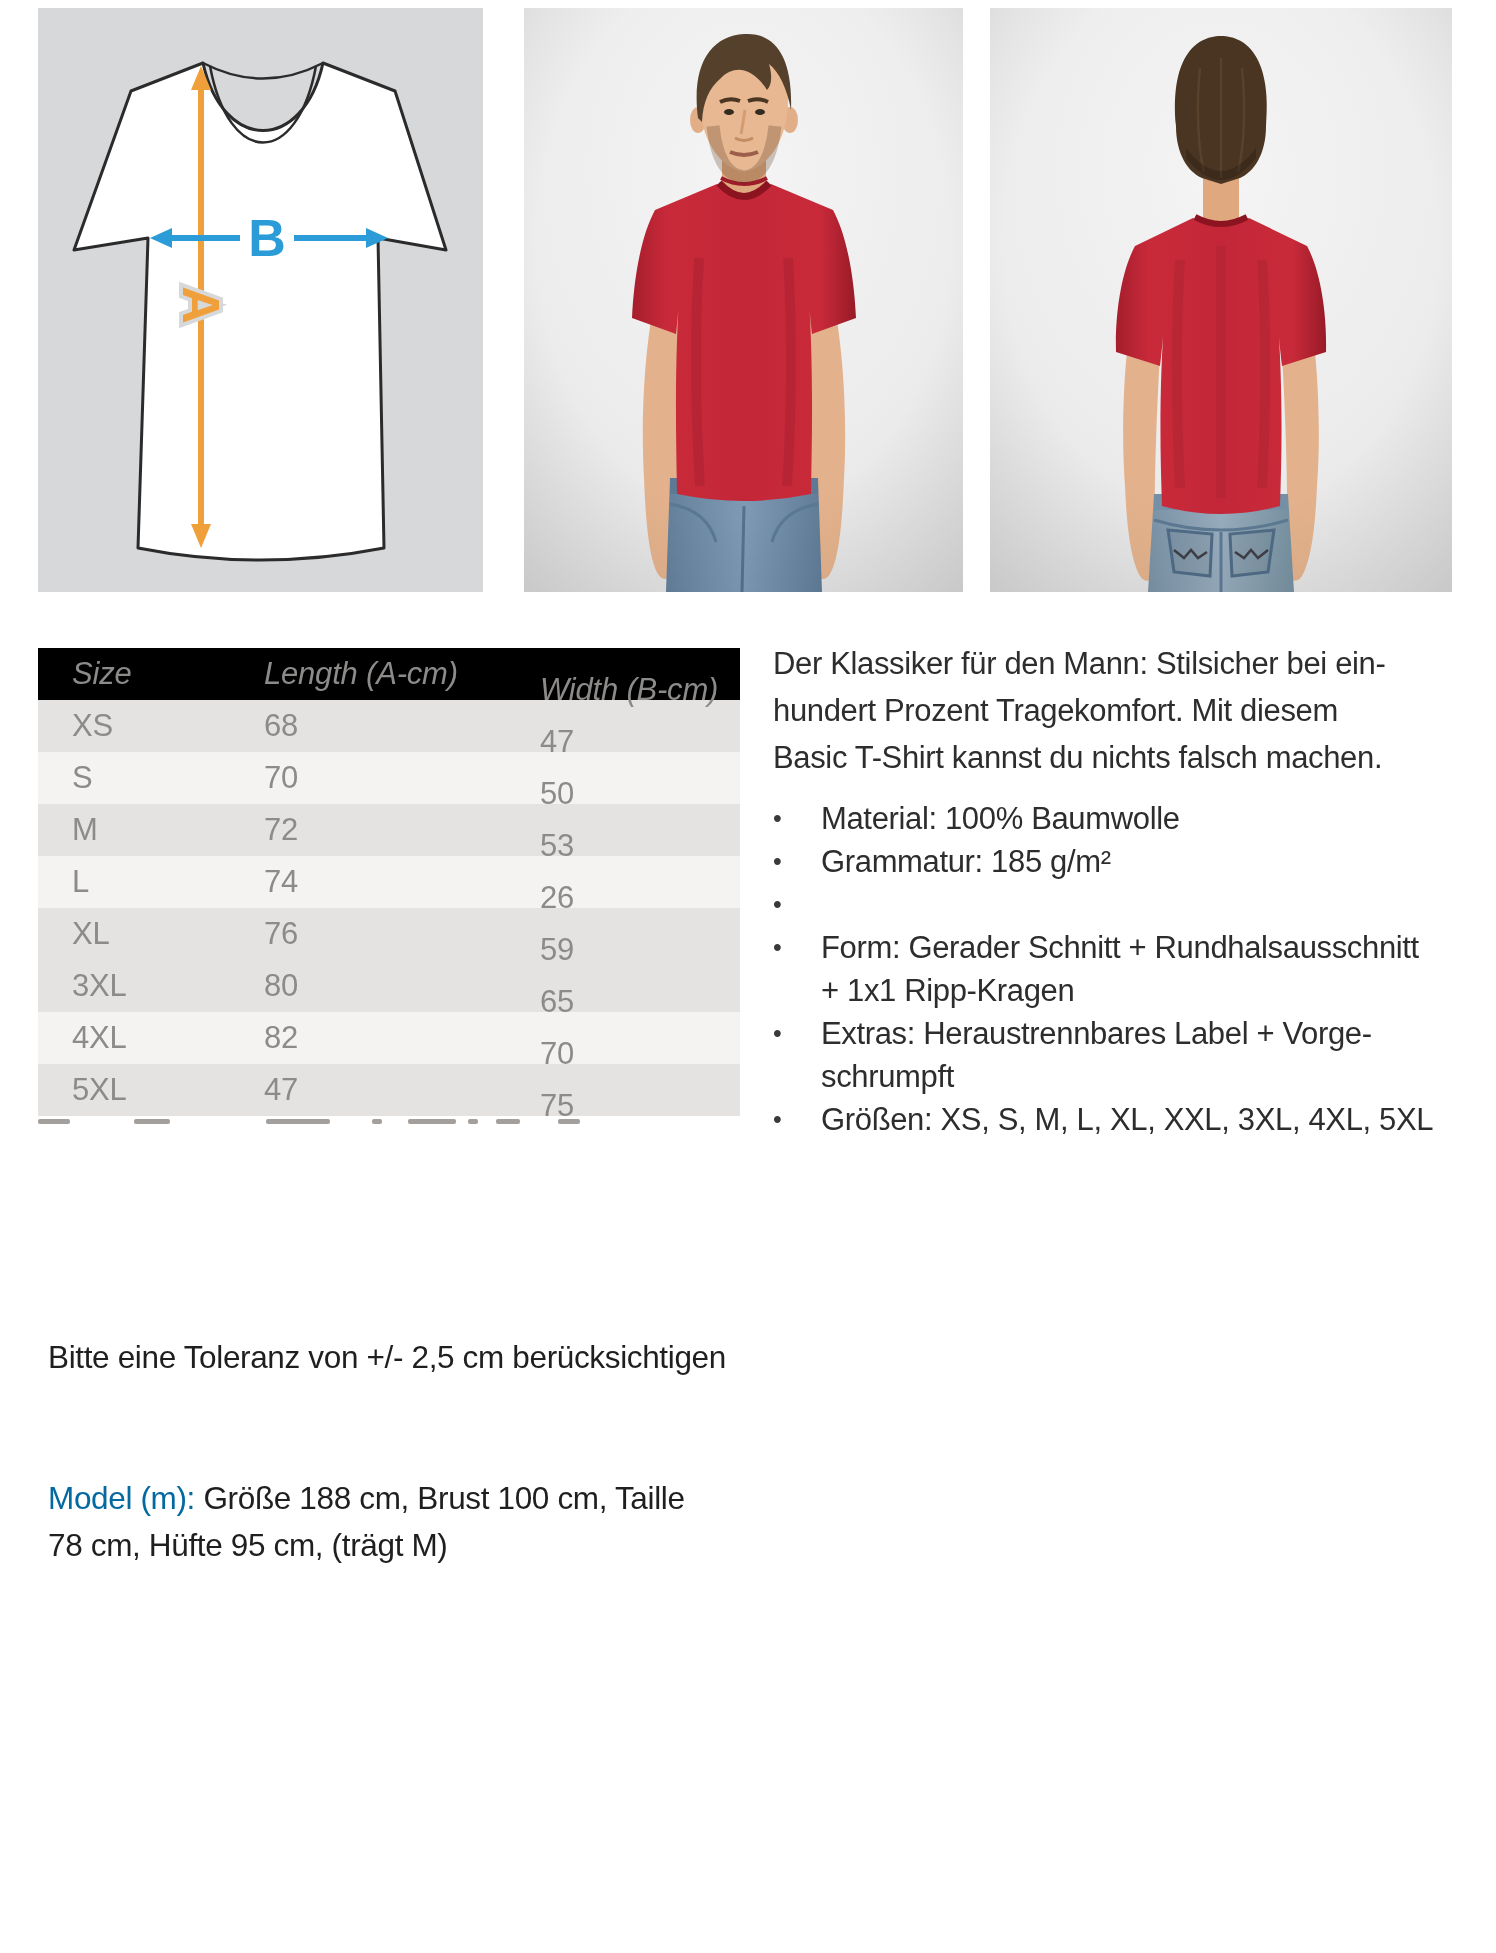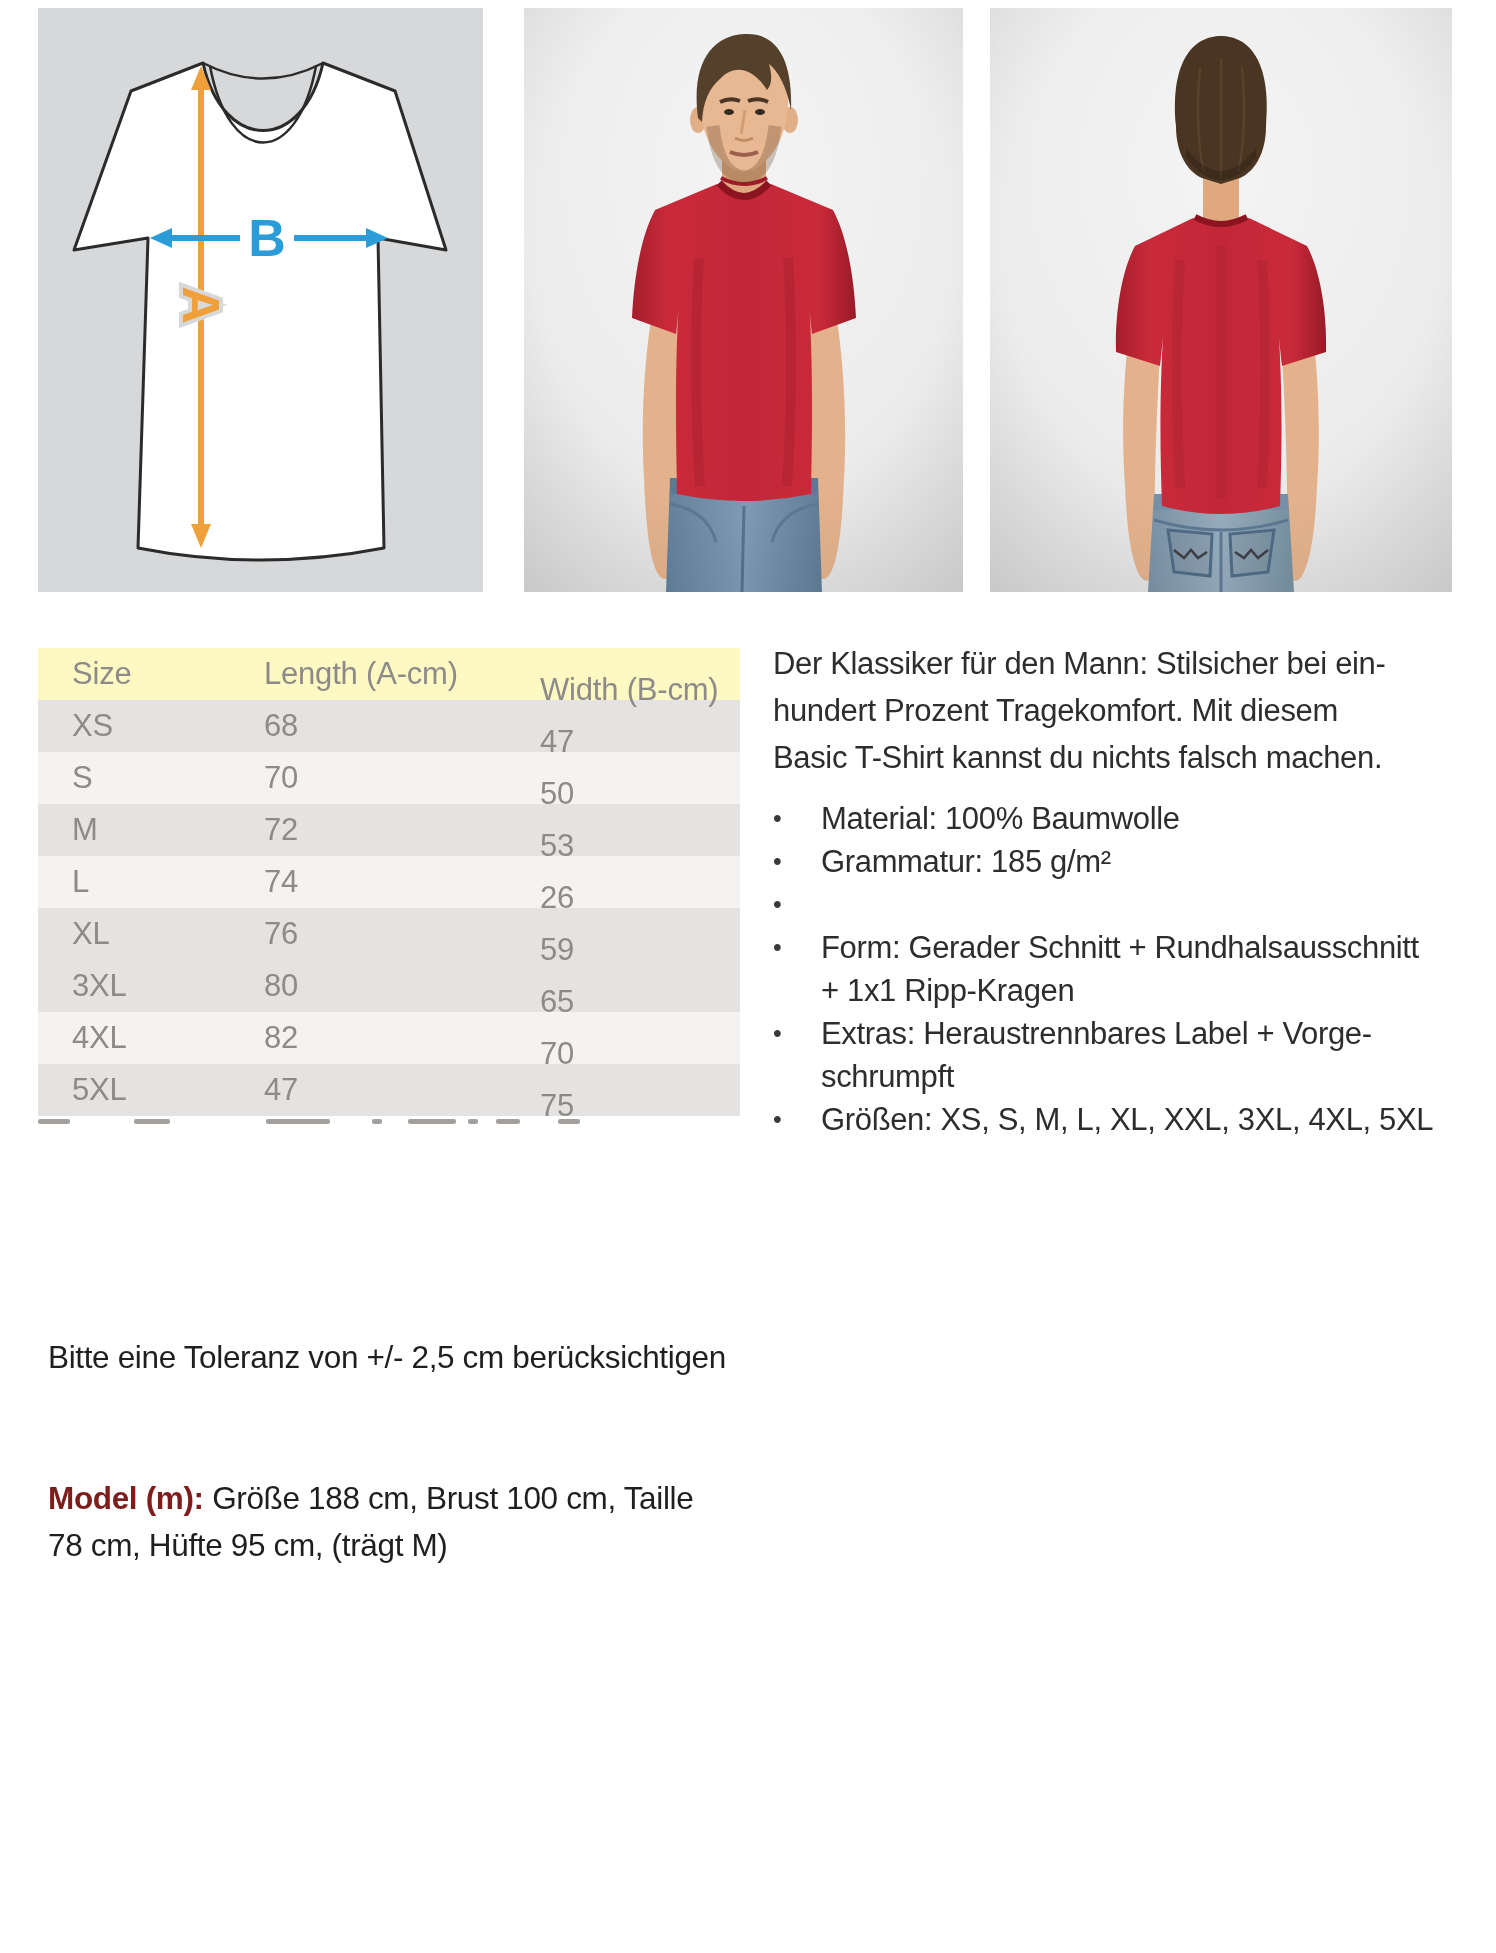--- a/index.html
+++ b/index.html
@@ -11,38 +11,38 @@
   #fig-front{left:524px;width:439px;}
   #fig-back{left:990px;width:462px;}
 
   
   .size-table{position:absolute;left:38px;top:648px;width:702px;}
   .trow{display:flex;align-items:center;height:52px;padding-left:34px;box-sizing:border-box;
         font-size:31px;letter-spacing:-0.2px;color:#8d8b89;}
   .trow .c1{width:192px;flex:0 0 192px;}
   .trow .c2{width:276px;flex:0 0 276px;}
   .trow .c3{flex:1;margin-top:32px;}
-  .thead{background:#fef9c3;}
+  .thead{background:#000000;font-style:italic;}
   .trow.plain{background:#f4f3f1;}
   .trow.shade{background:#e5e3e1;}
   .clipped-row{position:relative;height:12px;overflow:hidden;}
   .clipped-row i{position:absolute;top:3px;height:5px;background:#a29f9d;border-radius:2px;}
 
   
   .description{position:absolute;left:773px;top:640px;color:#2d2d2d;}
   .description .intro{margin:0;font-size:31px;line-height:47px;letter-spacing:-0.35px;white-space:pre;}
   .description ul{list-style:none;margin:16px 0 0 0;padding:0;}
   .description li{display:flex;font-size:31px;line-height:43px;letter-spacing:-0.35px;}
   .description .dot{flex:0 0 24px;width:24px;font-size:25px;color:#3a3a3a;line-height:43px;}
   .description .btext{white-space:pre;margin-left:24px;}
 
   
   .notes{position:absolute;left:48px;top:1240px;color:#1f1f1f;font-size:31.5px;line-height:47px;letter-spacing:-0.35px;white-space:pre;}
   .notes p{margin:0;}
-  .notes b{font-weight:bold;color:#7f1d1d;}
+  .notes b{font-weight:normal;color:#0369a1;}
 
   svg text{font-family:"Liberation Sans",sans-serif;font-weight:bold;}
 </style>
 </head>
 <body>
 
 <div class="page">
 
   <figure id="fig-diagram">
     <svg viewBox="0 0 445 584">

